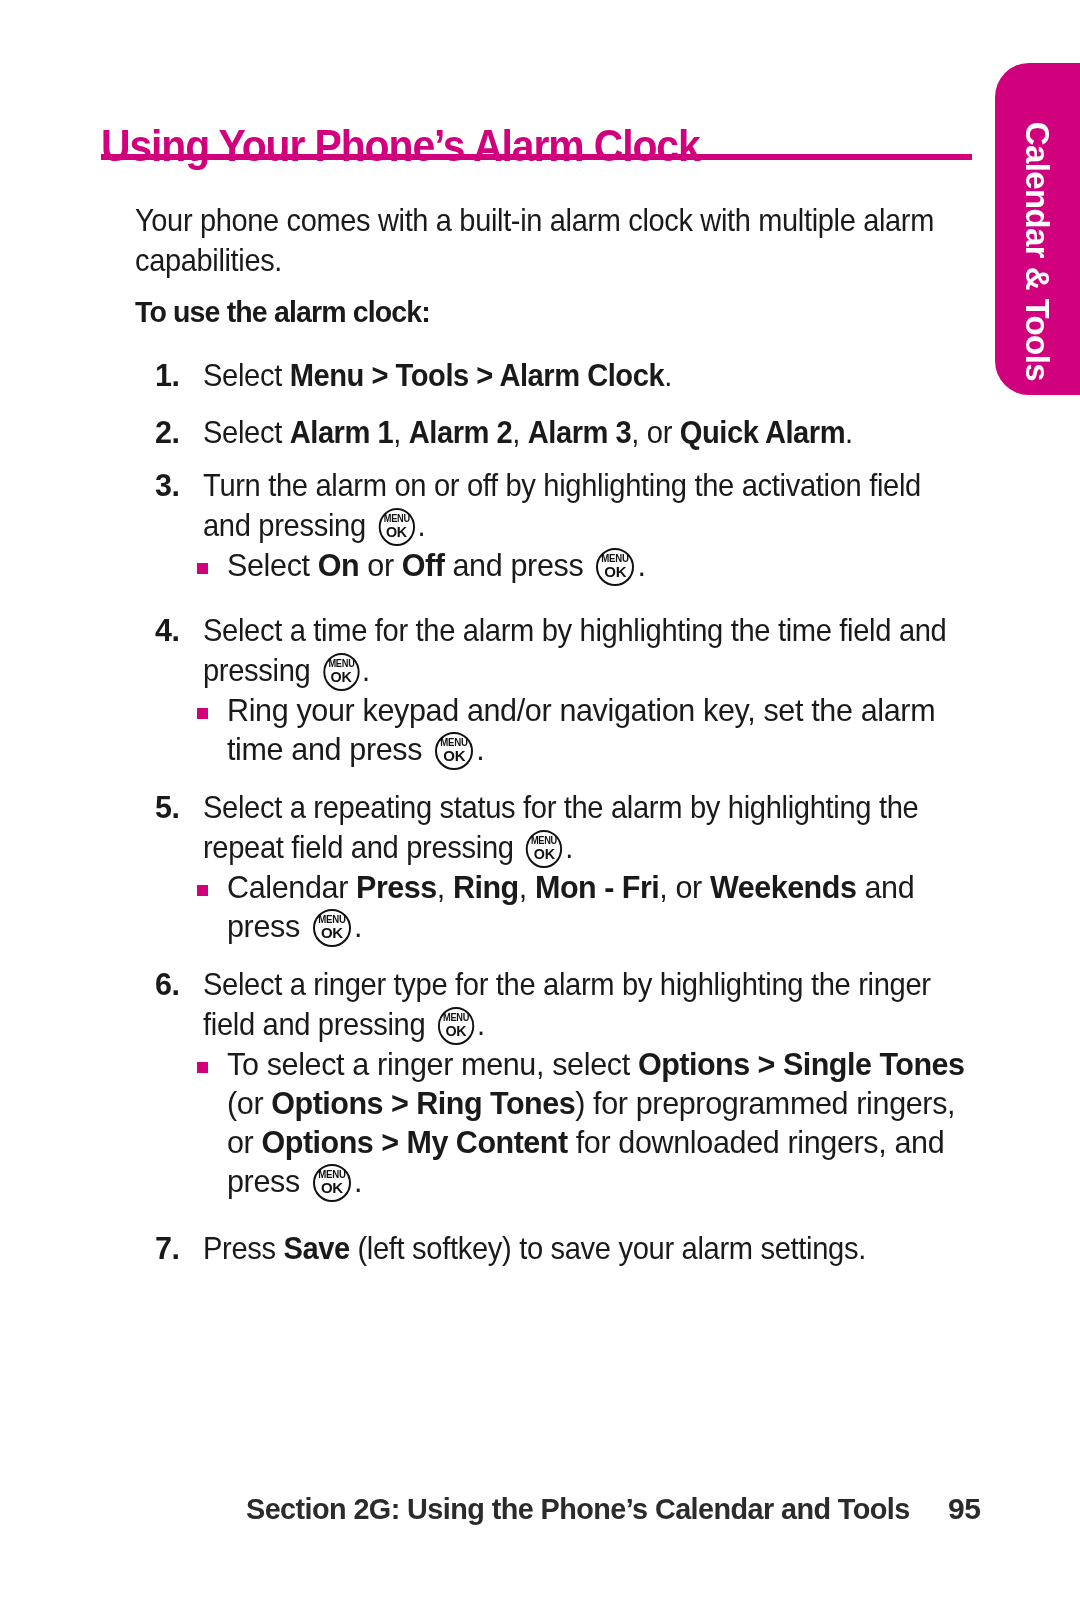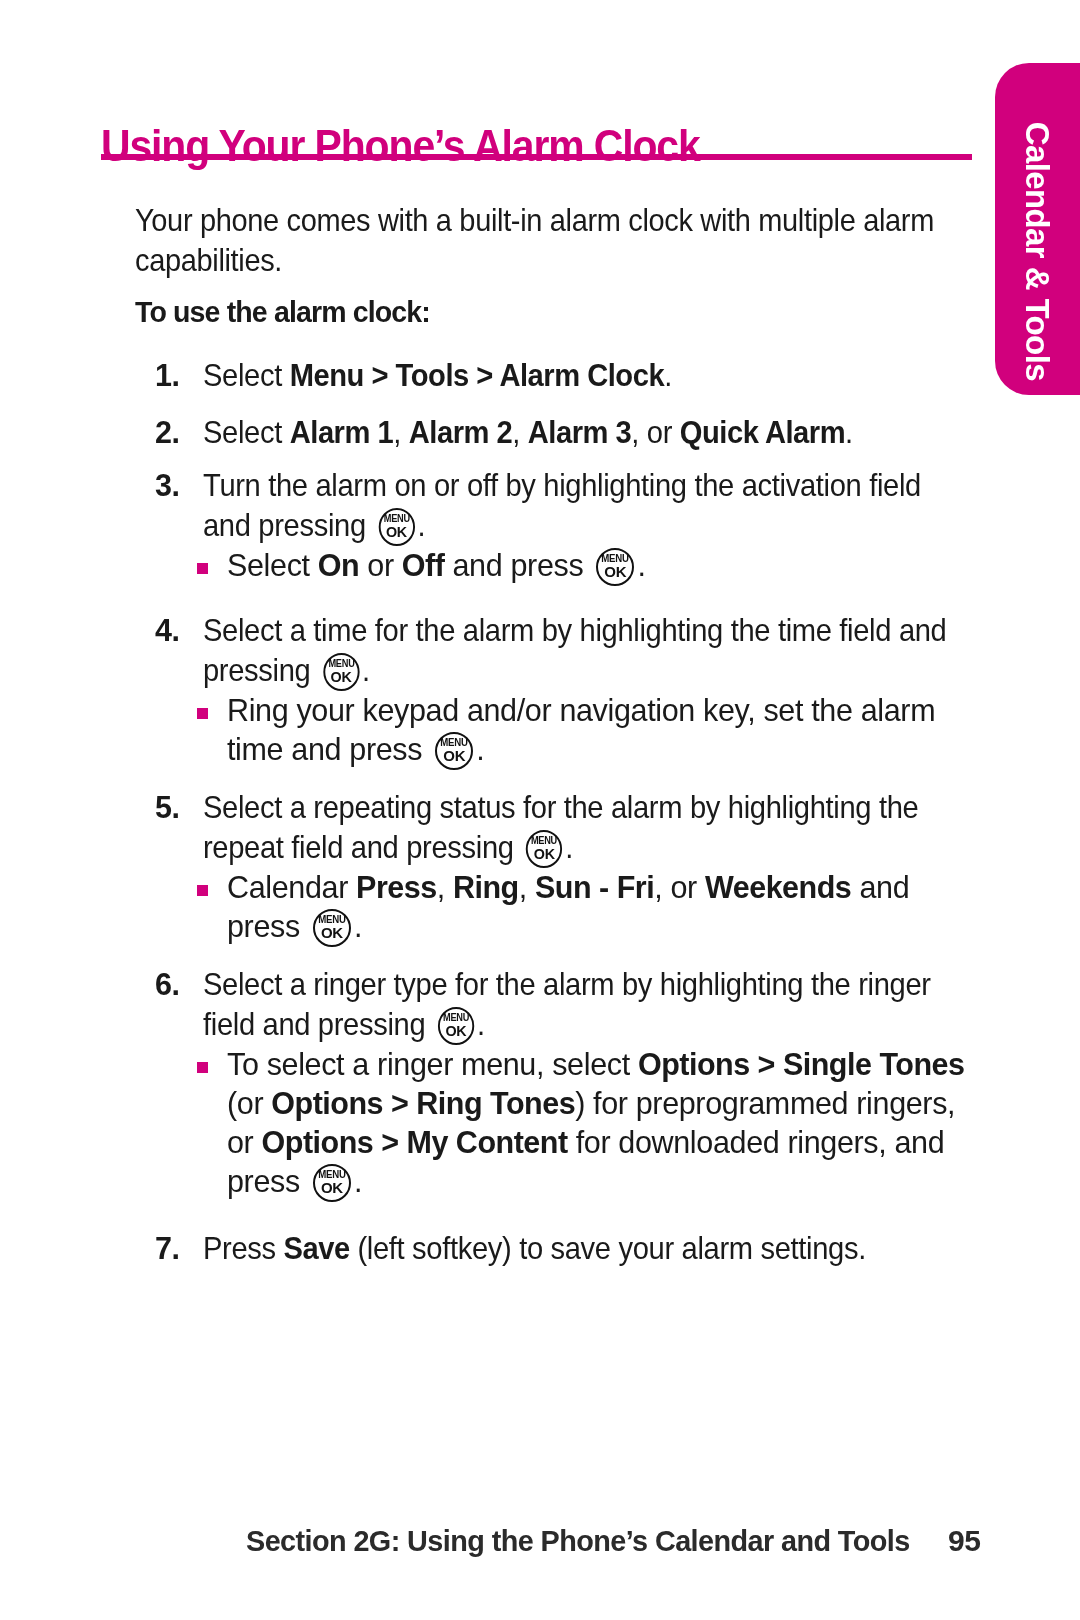--- a/index.html
+++ b/index.html
@@ -193,21 +193,20 @@
     color: #111111;
   }
 
   
   #footer {
     position: absolute;
     left: 0;
     top: 1492px;
     width: 1080px;
     height: 50px;
-    margin-top: 32px;
   }
   #footer-text {
     position: absolute;
     left: 246px;
     top: 0;
     color: #2b2b2b;
     font-family: "Liberation Sans Narrow", "Liberation Sans", sans-serif;
     font-weight: bold;
     font-size: 30px;
     letter-spacing: -0.6px;
@@ -258,21 +257,21 @@
         <div class="sub"><span class="bullet"></span><span><span>Select </span><b>On</b><span> or </span><b>Off</b><span> and press </span><span class="menukey"><span class="k-menu">MENU</span><span class="k-ok">OK</span></span><span>.</span></span></div>
       </div>
       <div class="step" style="top: 610px;">
         <span class="step-num">4.</span>
         <span class="step-body"><span>Select a time for the alarm by highlighting the time field and pressing </span><span class="menukey"><span class="k-menu">MENU</span><span class="k-ok">OK</span></span><span>.</span></span>
         <div class="sub"><span class="bullet"></span><span><span>Ring your keypad and/or navigation key, set the alarm time and press </span><span class="menukey"><span class="k-menu">MENU</span><span class="k-ok">OK</span></span><span>.</span></span></div>
       </div>
       <div class="step" style="top: 787px;">
         <span class="step-num">5.</span>
         <span class="step-body"><span>Select a repeating status for the alarm by highlighting the repeat field and pressing </span><span class="menukey"><span class="k-menu">MENU</span><span class="k-ok">OK</span></span><span>.</span></span>
-        <div class="sub"><span class="bullet"></span><span><span>Calendar </span><b>Press</b><span>, </span><b>Ring</b><span>, </span><b>Sun - Fri</b><span>, or </span><b>Weekends</b><span> and press </span><span class="menukey"><span class="k-menu">MENU</span><span class="k-ok">OK</span></span><span>.</span></span></div>
+        <div class="sub"><span class="bullet"></span><span><span>Calendar </span><b>Press</b><span>, </span><b>Ring</b><span>, </span><b>Mon - Fri</b><span>, or </span><b>Weekends</b><span> and press </span><span class="menukey"><span class="k-menu">MENU</span><span class="k-ok">OK</span></span><span>.</span></span></div>
       </div>
       <div class="step" style="top: 964px;">
         <span class="step-num">6.</span>
         <span class="step-body"><span>Select a ringer type for the alarm by highlighting the ringer field and pressing </span><span class="menukey"><span class="k-menu">MENU</span><span class="k-ok">OK</span></span><span>.</span></span>
         <div class="sub"><span class="bullet"></span><span><span>To select a ringer menu, select </span><b>Options &gt; Single Tones</b><span> (or </span><b>Options &gt; Ring Tones</b><span>) for preprogrammed ringers, or </span><b>Options &gt; My Content</b><span> for downloaded ringers, and press </span><span class="menukey"><span class="k-menu">MENU</span><span class="k-ok">OK</span></span><span>.</span></span></div>
       </div>
       <div class="step" style="top: 1228px;">
         <span class="step-num">7.</span>
         <span class="step-body"><span>Press </span><b>Save</b><span> (left softkey) to save your alarm settings.</span></span>
       </div>

